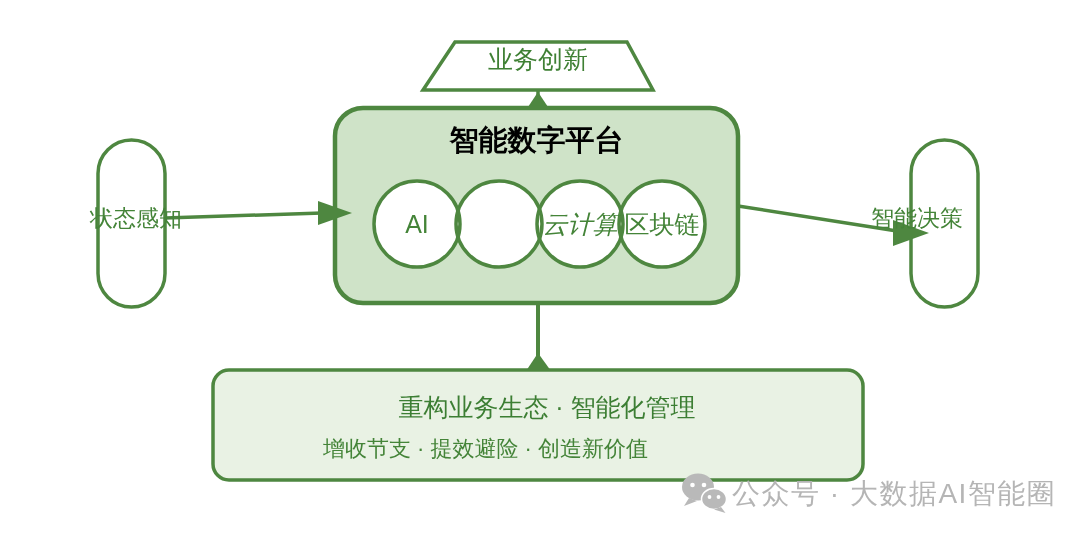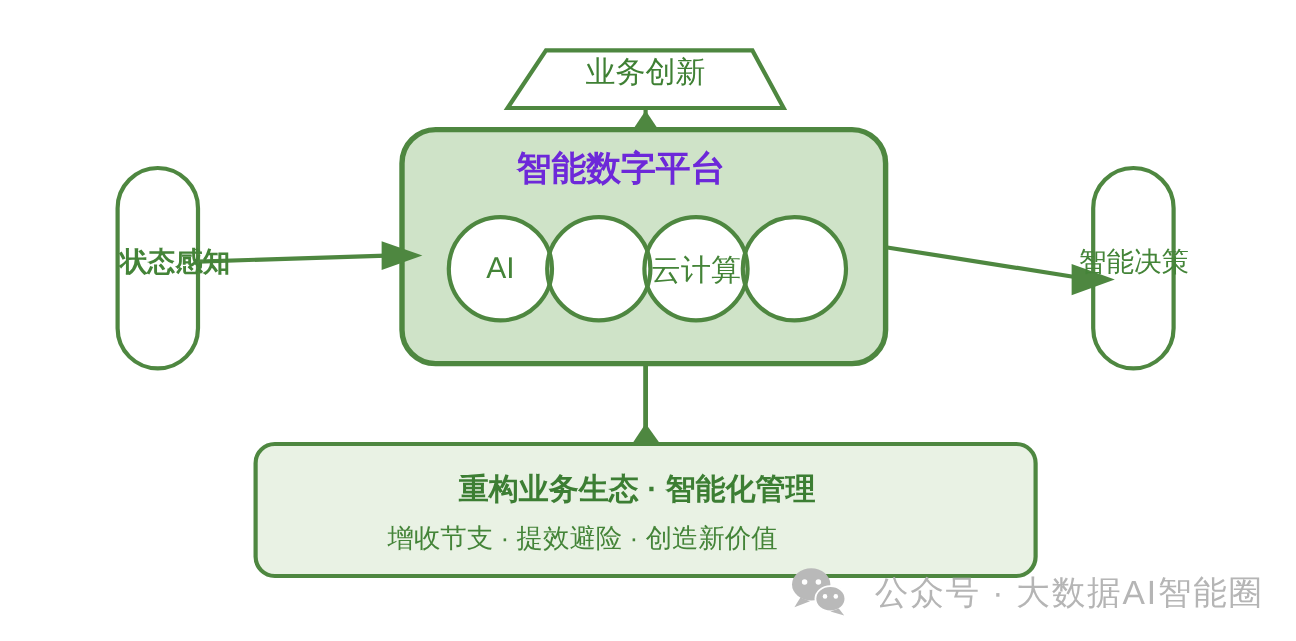--- a/index.html
+++ b/index.html
@@ -9,34 +9,34 @@
     height: 534px;
     overflow: hidden;
     background: #ffffff;
     font-family: "Liberation Sans", "DejaVu Sans", sans-serif;
   }
   .shapes { position: absolute; left: 0; top: 0; width: 1080px; height: 534px; }
   .lbl { position: absolute; white-space: nowrap; }
   .centered { display: flex; align-items: center; justify-content: center; text-align: center; }
   .green { color: #3f8034; }
   .top-label        { left: 423px; top: 42px;  width: 230px; height: 34px; font-size: 25px; }
-  .platform-title   { left: 316px; top: 122px; width: 403px; height: 38px; font-size: 29px; font-weight: bold; color: #6d28d9; }
+  .platform-title   { left: 335px; top: 122px; width: 403px; height: 38px; font-size: 29px; font-weight: bold; color: #000000; }
   .circle-label     { top: 210px; width: 90px; height: 28px; font-size: 25px; color: #448438; }
   .circle-label.c0  { left: 372px; }
   .circle-label.c1  { left: 454px; }
-  .circle-label.c2  { left: 535px; }
+  .circle-label.c2  { left: 535px; font-style: italic; }
   .circle-label.c3  { left: 617px; }
   .side-label       { top: 203px; font-size: 23px; color: #448438; }
-  .side-label.left  { left: 100px; font-weight: bold; }
-  .side-label.right { left: 899px; }
-  .bottom-title     { left: 206px; top: 391px; width: 650px; height: 32px; font-size: 25px; font-weight: bold; color: #3c7e33; }
+  .side-label.left  { left: 90px; }
+  .side-label.right { left: 871px; }
+  .bottom-title     { left: 222px; top: 391px; width: 650px; height: 32px; font-size: 25px; font-weight: normal; color: #3c7e33; }
   .bottom-subtitle  { left: 213px; top: 435px; width: 545px; height: 28px; font-size: 22px; color: #448438; }
   .watermark {
-    position: absolute; left: 659px; top: 472px;
-    display: flex; align-items: center; gap: 23px;
+    position: absolute; left: 681px; top: 472px;
+    display: flex; align-items: center; gap: 4px;
     color: #b5b5b5; font-size: 28px; letter-spacing: 1.5px;
   }
 </style>
 </head>
 <body>
 
 <div class="canvas">
 
   <svg class="shapes" viewBox="0 0 1080 534" xmlns="http://www.w3.org/2000/svg">
 
@@ -71,20 +71,21 @@
     <line x1="738" y1="206" x2="897" y2="231" stroke="#4e8740" stroke-width="3.5"></line>
     <polygon points="893,220 893,246 929,233" fill="#4e8740"></polygon>
   </svg>
 
   <div class="lbl centered green top-label">业务创新</div>
 
   <div class="lbl centered platform-title">智能数字平台</div>
 
   <div class="lbl centered circle-label c0">AI</div>
   <div class="lbl centered circle-label c2">云计算</div>
+  <div class="lbl centered circle-label c3">区块链</div>
 
   <div class="lbl side-label left">状态感知</div>
   <div class="lbl side-label right">智能决策</div>
 
   <div class="lbl centered bottom-title">重构业务生态 · 智能化管理</div>
   <div class="lbl centered bottom-subtitle">增收节支 · 提效避险 · 创造新价值</div>
 
   <div class="watermark">
     <svg width="47" height="44" viewBox="0 0 47 44" xmlns="http://www.w3.org/2000/svg">
       <ellipse cx="17" cy="15" rx="16" ry="13.5" fill="#b9b9b9"></ellipse>

